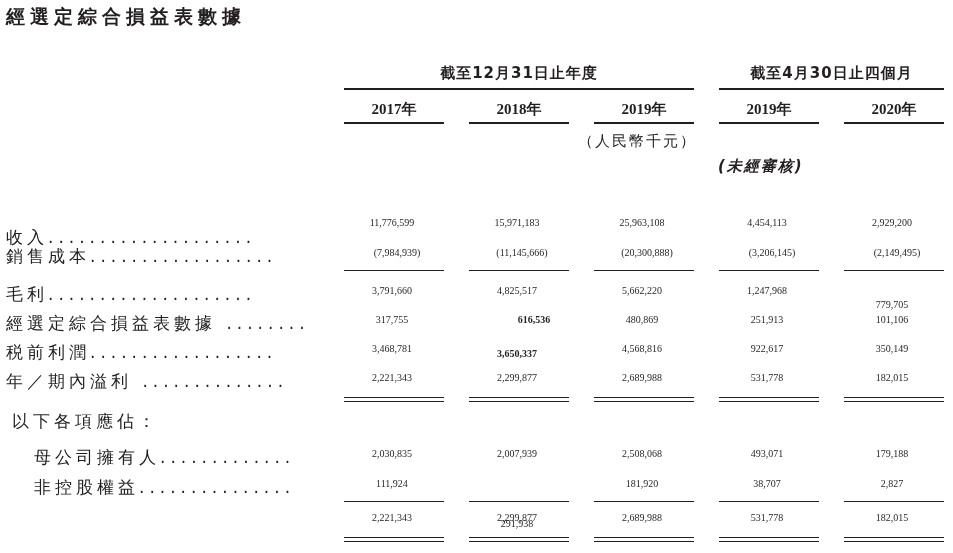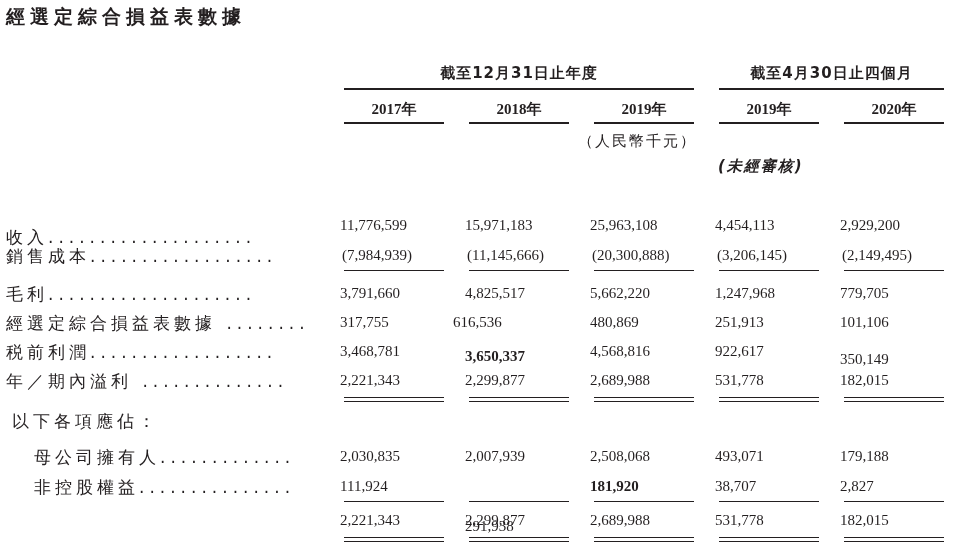--- a/index.html
+++ b/index.html
@@ -30,21 +30,21 @@
   }
   .note.italic { font-style: italic; font-weight: bold; }
   .row-label {
     position: absolute; left: 6px; width: 322px; font-size: 17px; letter-spacing: 4px;
     white-space: nowrap; overflow: hidden;
     font-family: "DejaVu Sans", sans-serif;
   }
   .row-label.indent { left: 34px; width: 294px; }
   .dots { letter-spacing: 5px; }
   .num {
-    position: absolute; width: 104px; text-align: left; font-size: 15px;
+    position: absolute; width: 104px; text-align: center; font-size: 10px;
     font-family: "Liberation Serif", serif;
   }
   .num.neg { width: 110px; }
 </style>
 </head>
 <body>
 
 <div class="title">經選定綜合損益表數據</div>
 
 <div class="group-hdr" style="left:344px; top:64px; width:350px;">截至12月31日止年度</div>
@@ -83,35 +83,35 @@
 <div class="rule-thin" style="left:469px; top:270px; width:100px;"></div>
 <div class="rule-thin" style="left:594px; top:270px; width:100px;"></div>
 <div class="rule-thin" style="left:719px; top:270px; width:100px;"></div>
 <div class="rule-thin" style="left:844px; top:270px; width:100px;"></div>
 
 <div class="row-label" style="top:283px;"><span>毛利</span><span class="dots">....................</span></div>
 <div class="num" style="left:340px; top:285px;">3,791,660</div>
 <div class="num" style="left:465px; top:285px;">4,825,517</div>
 <div class="num" style="left:590px; top:285px;">5,662,220</div>
 <div class="num" style="left:715px; top:285px;">1,247,968</div>
-<div class="num" style="left:840px; top:285px;">779,705</div>
+<div class="num" style="left:840px; top:299px;">779,705</div>
 
 <div class="row-label" style="top:312px;"><span>經選定綜合損益表數據</span><span class="dots"> ........</span></div>
 <div class="num" style="left:340px; top:314px;">317,755</div>
-<div class="num" style="left:453px; top:314px;">616,536</div>
+<div class="num" style="left:482px; top:314px;font-weight:bold;">616,536</div>
 <div class="num" style="left:590px; top:314px;">480,869</div>
 <div class="num" style="left:715px; top:314px;">251,913</div>
 <div class="num" style="left:840px; top:314px;">101,106</div>
 
 <div class="row-label" style="top:341px;"><span>税前利潤</span><span class="dots">..................</span></div>
 <div class="num" style="left:340px; top:343px;">3,468,781</div>
 <div class="num" style="left:465px; top:348px;font-weight:bold;">3,650,337</div>
 <div class="num" style="left:590px; top:343px;">4,568,816</div>
 <div class="num" style="left:715px; top:343px;">922,617</div>
-<div class="num" style="left:840px; top:343px;margin-top:8px;">350,149</div>
+<div class="num" style="left:840px; top:343px;">350,149</div>
 
 <div class="row-label" style="top:370px;"><span>年／期內溢利</span><span class="dots"> ..............</span></div>
 <div class="num" style="left:340px; top:372px;">2,221,343</div>
 <div class="num" style="left:465px; top:372px;">2,299,877</div>
 <div class="num" style="left:590px; top:372px;">2,689,988</div>
 <div class="num" style="left:715px; top:372px;">531,778</div>
 <div class="num" style="left:840px; top:372px;">182,015</div>
 <div class="dbl" style="left:344px; top:397px; width:100px;"></div>
 <div class="dbl" style="left:469px; top:397px; width:100px;"></div>
 <div class="dbl" style="left:594px; top:397px; width:100px;"></div>
@@ -123,21 +123,21 @@
 <div class="row-label indent" style="top:446px;"><span>母公司擁有人</span><span class="dots">.............</span></div>
 <div class="num" style="left:340px; top:448px;">2,030,835</div>
 <div class="num" style="left:465px; top:448px;">2,007,939</div>
 <div class="num" style="left:590px; top:448px;">2,508,068</div>
 <div class="num" style="left:715px; top:448px;">493,071</div>
 <div class="num" style="left:840px; top:448px;">179,188</div>
 
 <div class="row-label indent" style="top:476px;"><span>非控股權益</span><span class="dots">...............</span></div>
 <div class="num" style="left:340px; top:478px;">111,924</div>
 <div class="num" style="left:465px; top:478px;margin-top:40px;">291,938</div>
-<div class="num" style="left:590px; top:478px;font-weight:bold;">181,920</div>
+<div class="num" style="left:590px; top:478px;">181,920</div>
 <div class="num" style="left:715px; top:478px;">38,707</div>
 <div class="num" style="left:840px; top:478px;">2,827</div>
 <div class="rule-thin" style="left:344px; top:501px; width:100px;"></div>
 <div class="rule-thin" style="left:469px; top:501px; width:100px;"></div>
 <div class="rule-thin" style="left:594px; top:501px; width:100px;"></div>
 <div class="rule-thin" style="left:719px; top:501px; width:100px;"></div>
 <div class="rule-thin" style="left:844px; top:501px; width:100px;"></div>
 
 <div class="num" style="left:340px; top:512px;">2,221,343</div>
 <div class="num" style="left:465px; top:512px;">2,299,877</div>

